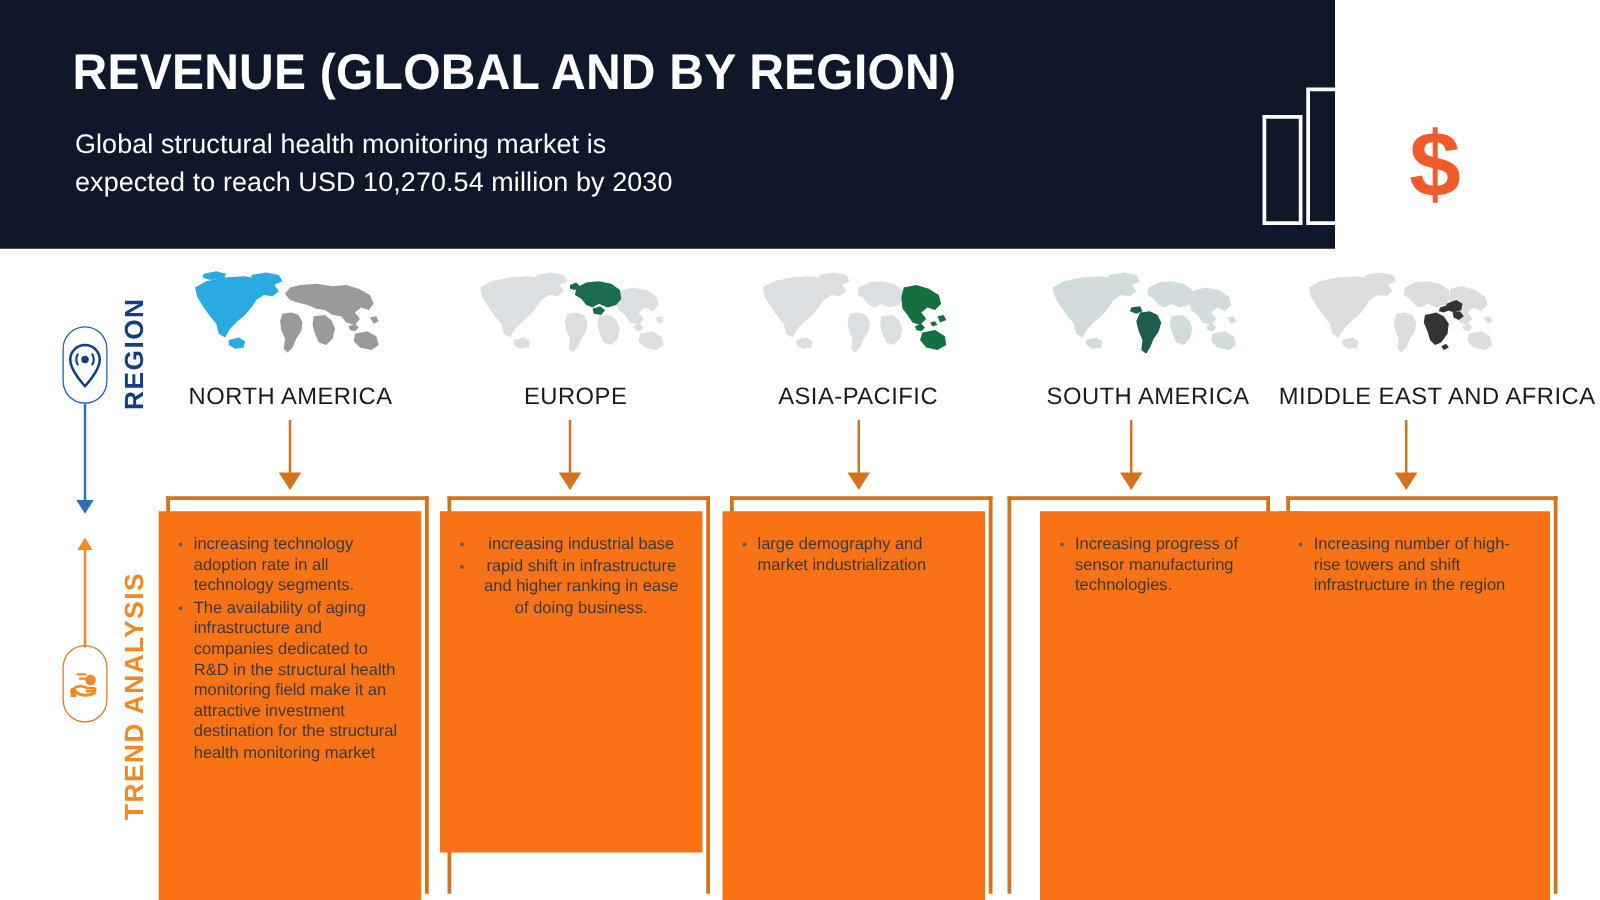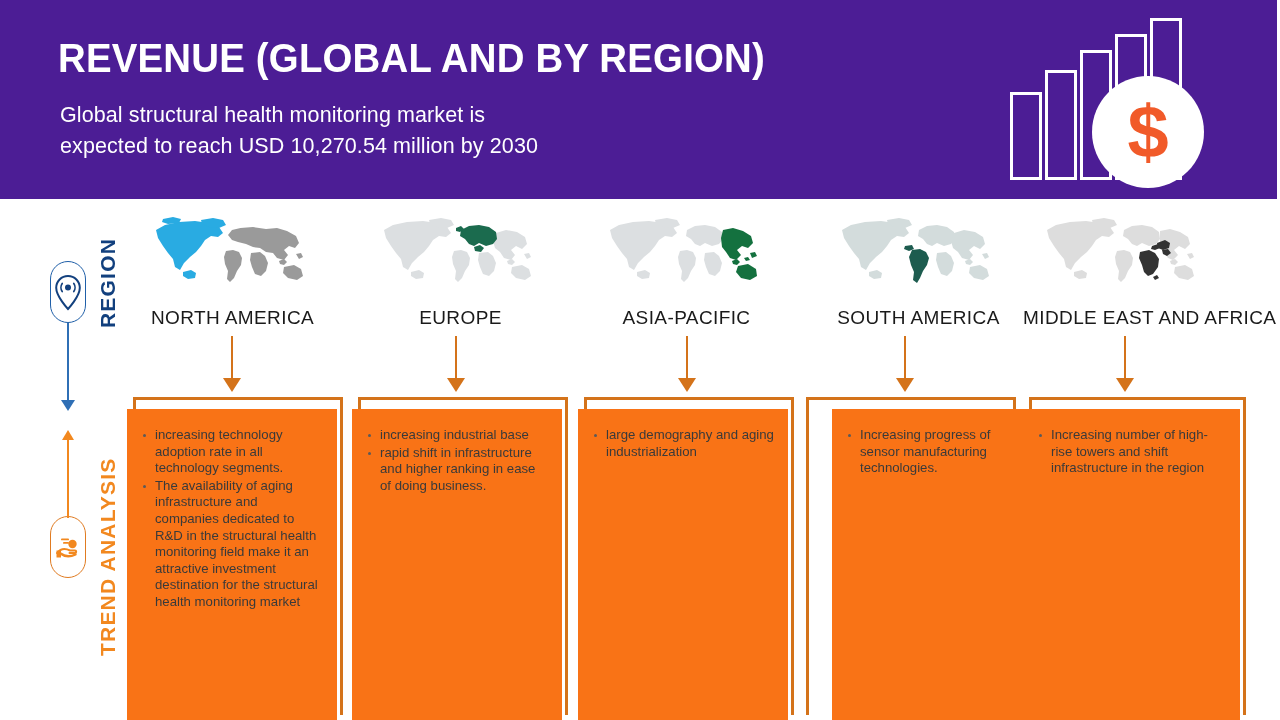--- a/index.html
+++ b/index.html
@@ -7,22 +7,22 @@
   body{
     width:1280px;height:720px;overflow:hidden;
     background:#ffffff;
     font-family:"Liberation Sans","DejaVu Sans",sans-serif;
     position:relative;
   }
   .page{position:relative;width:1280px;height:720px;}
 
   
   .header{
-    position:absolute;left:0;top:0;width:1277px;height:199px;
-    background:#4c1d95;
+    position:absolute;left:0;top:0;width:1068px;height:199px;
+    background:#0f172a;
   }
   .header-title{
     position:absolute;left:58px;top:36px;
     font-size:40px;font-weight:bold;color:#ffffff;
     letter-spacing:0.2px;
     font-family:"Liberation Sans","DejaVu Sans",sans-serif;
     white-space:nowrap;
     transform:scaleX(0.96);
     transform-origin:left center;
   }
@@ -219,21 +219,21 @@
           <path d="M186 64 L198 60 L206 66 L200 74 L188 72 Z"></path>
           <path d="M150 26 L160 22 L166 28 L158 34 L150 32 Z"></path>
         </g>
       </svg>
     </div>
     <div class="region-name">EUROPE</div>
   </div>
   <div class="col-arrow-line" style="left:455px;top:336px;height:44px;"></div>
   <div class="col-arrow-head" style="left:447px;top:378px;"></div>
   <div class="bracket" style="left:358px;top:397px;width:210px;height:318px;"></div>
-  <div class="graybox" style="left:352px;top:409px;width:210px;height:311px;">
+  <div class="graybox" style="left:352px;top:409px;width:210px;height:273px;text-align:center;">
     <ul>
       <li>increasing industrial base</li>
       <li>rapid shift in infrastructure and higher ranking in ease of doing business.</li>
     </ul>
   </div>
 
   <div class="col" style="left:586px;">
     <div class="map-wrap">
       <svg viewBox="0 0 320 160">
         <g fill="#dcdfe1">
@@ -253,21 +253,21 @@
         </g>
       </svg>
     </div>
     <div class="region-name">ASIA-PACIFIC</div>
   </div>
   <div class="col-arrow-line" style="left:686px;top:336px;height:44px;"></div>
   <div class="col-arrow-head" style="left:678px;top:378px;"></div>
   <div class="bracket" style="left:584px;top:397px;width:210px;height:318px;"></div>
   <div class="graybox" style="left:578px;top:409px;width:210px;height:311px;">
     <ul>
-      <li>large demography and aging industrialization</li>
+      <li>large demography and market industrialization</li>
     </ul>
   </div>
 
   <div class="col" style="left:818px;">
     <div class="map-wrap">
       <svg viewBox="0 0 320 160">
         <g fill="#d3dcdc">
           <path d="M6 30 L24 20 L52 14 L84 12 L112 16 L132 24 L140 36 L130 44 L116 42 L104 50 L96 62 L86 74 L74 84 L62 96 L54 110 L44 104 L40 88 L30 76 L20 62 L10 46 Z"></path>
           <path d="M96 10 L120 6 L140 10 L146 20 L132 26 L112 24 L98 18 Z"></path>
           <path d="M60 114 L76 110 L86 116 L84 126 L70 128 L60 122 Z"></path>

